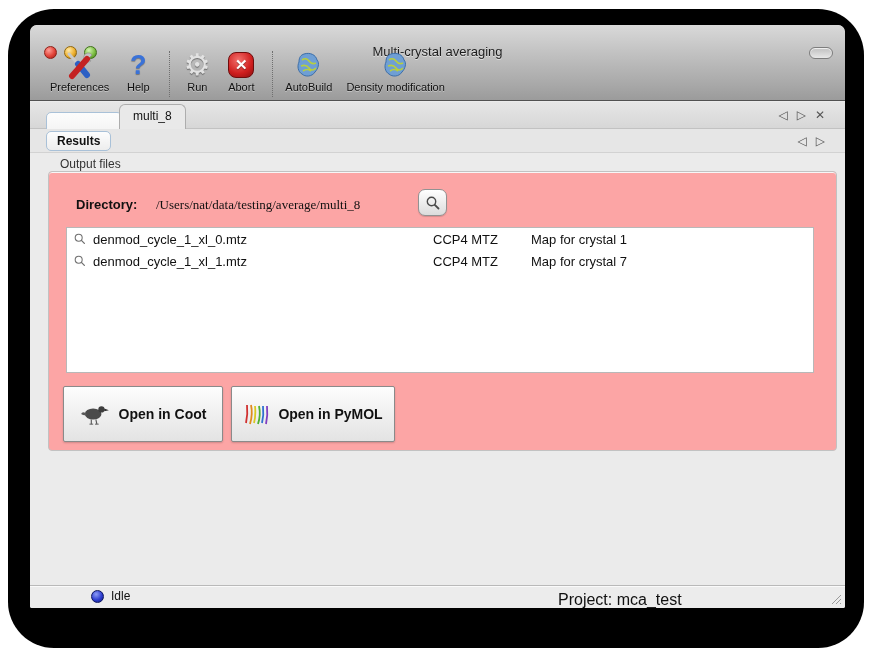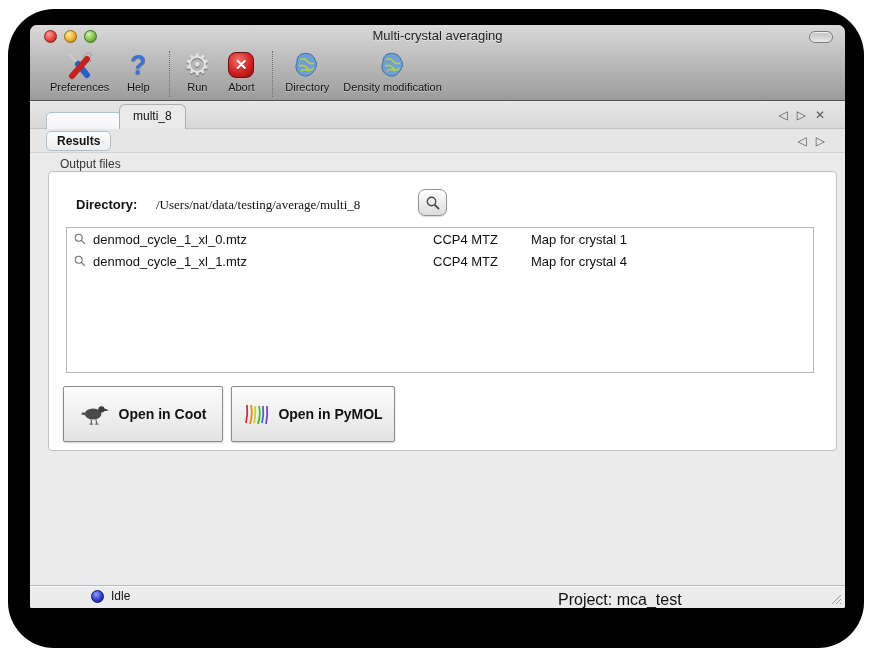--- a/index.html
+++ b/index.html
@@ -9,21 +9,21 @@
   
   .shadow-frame { position:absolute; left:8px; top:9px; width:856px; height:639px; background:#000; border-radius:46px; }
 
   
   .window { position:absolute; left:30px; top:25px; width:815px; height:583px; background:#ebebeb; border-radius:7px 7px 2px 2px; overflow:hidden; }
 
   
   .header { position:absolute; left:0; top:0; width:100%; height:76px;
             background:linear-gradient(#d9d9d9, #c3c3c3 35%, #a8a8a8 80%, #9b9b9b);
             border-bottom:1px solid #515151; border-radius:7px 7px 0 0; }
-  .titlebar { position:relative; height:22px; }
+  .titlebar { position:relative; height:22px;margin-top:16px; }
   .title { text-align:center; line-height:22px; font-size:13px; color:#1c1c1c; text-shadow:0 1px 0 rgba(255,255,255,.55); }
   .lights { position:absolute; left:14px; top:5px; display:flex; gap:7px; }
   .light { width:13px; height:13px; border-radius:50%; }
   .light.red   { background:radial-gradient(circle at 35% 30%, #ff9d96, #e2453a 55%, #9c1f16); border:1px solid #8e2017; }
   .light.yellow{ background:radial-gradient(circle at 35% 30%, #ffe9a8, #efb12f 55%, #9a6d10); border:1px solid #91670d; }
   .light.green { background:radial-gradient(circle at 35% 30%, #d2f3b2, #7fc045 55%, #3f7713); border:1px solid #40711a; }
   .pill { position:absolute; right:12px; top:6px; width:24px; height:12px; border-radius:7px;
           background:linear-gradient(#bfbfbf,#e8e8e8); border:1px solid #7d7d7d; box-shadow:inset 0 1px 1px rgba(255,255,255,.8); }
 
   .toolbar { position:absolute; left:0; top:22px; height:54px; width:100%; display:flex; align-items:flex-start; padding:3px 0 0 20px; }
@@ -44,21 +44,21 @@
   .tab-active-main { position:absolute; left:89px; top:2px; bottom:-1px; padding:4px 13px 0; font-size:12px; font-weight:normal; color:#111;
                      border:1px solid #adadad; border-bottom:none; border-radius:6px 6px 0 0; background:#e9e9e9; }
   .tab-results { position:absolute; left:16px; top:2px; padding:2px 10px; font-size:12px; font-weight:bold; color:#111;
                  border:1px solid #a9c1d8; border-radius:5px; background:linear-gradient(#fdfdfd,#ededed); }
   .nav-btns { position:absolute; right:20px; top:0; height:100%; display:flex; align-items:center; gap:9px; }
   .nav-glyph { font-size:12px; color:#555; line-height:1; cursor:default; }
 
   
   .content { position:absolute; left:0; top:128px; width:100%; height:432px; background:#ebebeb; }
   .section-label { position:absolute; left:30px; top:4px; font-size:12px; color:#333; }
-  .groupbox { position:absolute; left:18px; top:18px; width:789px; height:280px; background:#ffffff;
+  .groupbox { position:absolute; left:18px; top:18px; width:789px; height:280px; background:#fca5a5;
               border:1px solid #c2c2c2; border-radius:4px; box-shadow:inset 0 1px 0 #f7f7f7; }
 
   .dir-label { position:absolute; left:27px; top:25px; font-size:13px; font-weight:bold; color:#111; }
   .dir-value { position:absolute; left:107px; top:25px; font-size:13px; color:#111;font-family:Liberation Serif, serif; }
   .browse-btn { position:absolute; left:369px; top:17px; width:29px; height:27px; border:1px solid #929292; border-radius:7px;
                 background:linear-gradient(#ffffff,#dcdcdc); display:flex; align-items:center; justify-content:center;
                 box-shadow:0 1px 1px rgba(0,0,0,.15); }
 
   .filetable { position:absolute; left:17px; top:55px; width:748px; height:146px; background:#fff; border:1px solid #b8b8b8; }
   .ft-header { display:flex; height:16px; background:linear-gradient(#ffffff,#eaeaea); border-bottom:1px solid #c4c4c4; }
@@ -140,21 +140,21 @@
 
         <div class="tb-sep"></div>
 
         <div class="tb-item">
           <div class="tb-icon">
             <svg width="28" height="28" viewBox="0 0 28 28">
               <path d="M9 3 C15 1 21 4 22 9 C25 12 23 18 20 21 C17 26 10 26 7 23 C3 21 2 15 4 11 C4 6 6 4 9 3 Z" fill="#6f9fd4" stroke="#3c6ea8" stroke-width="1"></path>
               <path d="M7 9 q4 -3 7 1 t7 2 M6 15 q5 -2 8 2 t7 0 M8 20 q4 -3 8 0" fill="none" stroke="#b8cf3e" stroke-width="1.6"></path>
             </svg>
           </div>
-          <div class="tb-label">Directory</div>
+          <div class="tb-label">AutoBuild</div>
         </div>
 
         <div class="tb-item">
           <div class="tb-icon">
             <svg width="28" height="28" viewBox="0 0 28 28">
               <path d="M9 3 C15 1 21 4 22 9 C25 12 23 18 20 21 C17 26 10 26 7 23 C3 21 2 15 4 11 C4 6 6 4 9 3 Z" fill="#6f9fd4" stroke="#3c6ea8" stroke-width="1"></path>
               <path d="M7 9 q4 -3 7 1 t7 2 M6 15 q5 -2 8 2 t7 0 M8 20 q4 -3 8 0" fill="none" stroke="#b8cf3e" stroke-width="1.6"></path>
             </svg>
           </div>
           <div class="tb-label">Density modification</div>
@@ -209,21 +209,21 @@
 
           <div class="ft-row">
             <div class="ft-cell ft-filecell col-file">
               <svg width="14" height="14" viewBox="0 0 16 16">
                 <circle cx="6.5" cy="6.5" r="4" fill="none" stroke="#707070" stroke-width="1.2"></circle>
                 <line x1="9.6" y1="9.6" x2="13" y2="13" stroke="#707070" stroke-width="1.5" stroke-linecap="round"></line>
               </svg>
               <span>denmod_cycle_1_xl_1.mtz</span>
             </div>
             <div class="ft-cell col-format">CCP4 MTZ</div>
-            <div class="ft-cell col-type">Map for crystal 4</div>
+            <div class="ft-cell col-type">Map for crystal 7</div>
           </div>
         </div>
 
         <div class="action-btn btn-coot">
           <svg width="30" height="24" viewBox="0 0 32 26">
             <ellipse cx="14" cy="13" rx="9" ry="6" fill="#4a4a4a"></ellipse>
             <circle cx="23" cy="8" r="3.4" fill="#3d3d3d"></circle>
             <path d="M26 7 L31 9 L26 10 Z" fill="#2c2c2c"></path>
             <path d="M6 12 Q2 10 1 13 Q4 15 7 14 Z" fill="#585858"></path>
             <line x1="12" y1="19" x2="12" y2="24" stroke="#555" stroke-width="1.2"></line>

